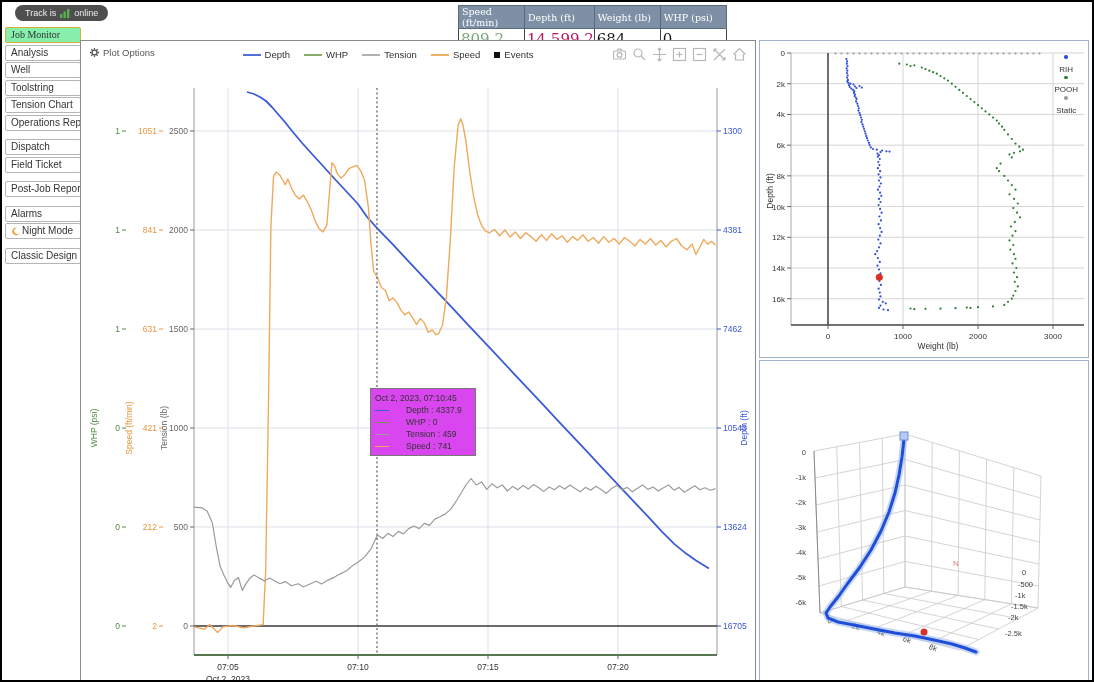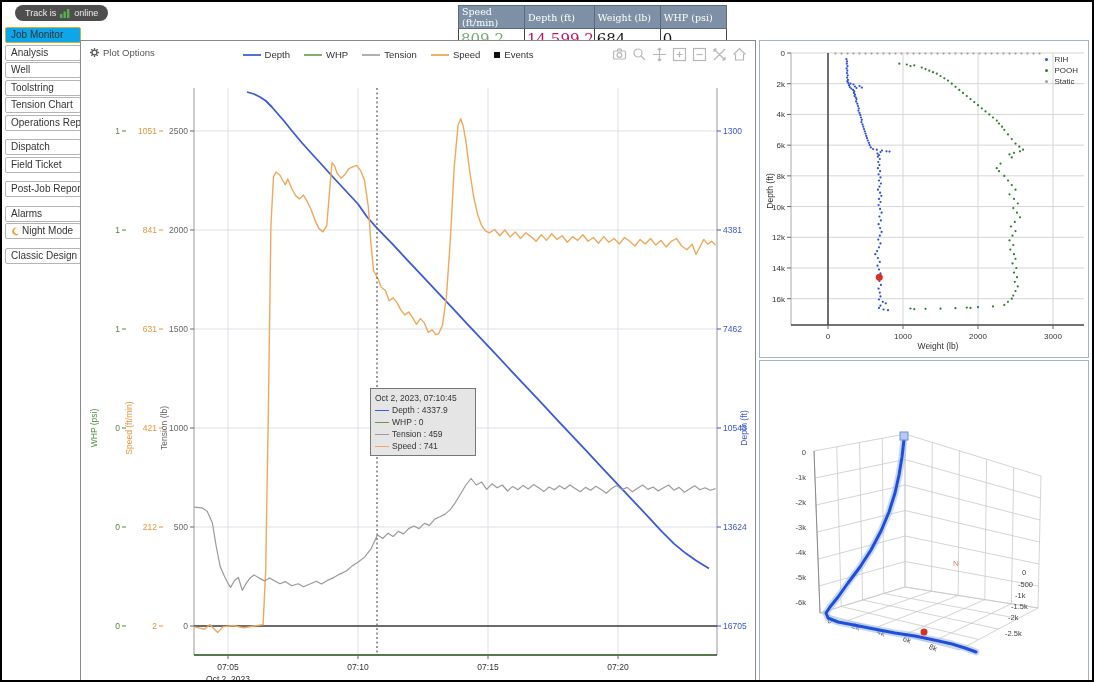--- a/index.html
+++ b/index.html
@@ -9,40 +9,40 @@
     font-size:9px;display:flex;align-items:center;gap:4px;padding:0 10px;cursor:pointer;}
   #stats{position:absolute;left:456px;top:3px;border-collapse:collapse;font-family:"DejaVu Serif",serif;}
   #stats th{width:62px;height:14px;background:#7d90a5;color:#fff;font-weight:normal;font-size:9.5px;text-align:left;
     padding:0 0 0 3px;border:1px solid #5a6b7d;}
   #stats td{height:19px;background:#fff;color:#1a1a1a;font-size:15px;text-align:left;padding:0 0 0 2px;border:1px solid #444;margin-left:48px;}
   
   #sidebar{position:absolute;left:3px;top:25px;width:76px;}
   .sb-item{box-sizing:border-box;width:100%;height:16px;line-height:14px;margin-bottom:1.5px;background:#fff;
     border:1px solid #b5b5b5;border-radius:2px;font-size:10px;color:#333;padding-left:5px;cursor:pointer;
     white-space:nowrap;overflow:hidden;display:flex;align-items:center;gap:2px;}
-  .sb-item.active{background:#0ea5e9;border-color:#d7ae33;}
+  .sb-item.active{background:#86efac;border-color:#d7ae33;font-family:Liberation Serif, serif;}
   .sb-gap{height:7px;}
   
   .panel{position:absolute;background:#fff;box-sizing:border-box;}
   #main-panel{left:78px;top:38px;width:676px;height:642px;border:1px solid #8a8a8a;}
   #scatter-panel{left:757px;top:38px;width:330px;height:318px;border:1px solid #9fb4c8;}
   #td-panel{left:757px;top:358px;width:330px;height:324px;border:1px solid #9fb4c8;}
   #plot-options{position:absolute;left:8px;top:6px;display:flex;align-items:center;gap:3px;font-size:9.5px;color:#555;cursor:pointer;}
   #main-legend{position:absolute;left:0;right:60px;top:8px;display:flex;justify-content:center;gap:14px;}
   .lg-item{display:flex;align-items:center;gap:4px;font-size:9.5px;color:#333;cursor:pointer;}
   .lg-line{width:18px;height:0;border-top:2.5px solid;}
   .lg-sq{width:6px;height:6px;}
   #modebar{position:absolute;right:8px;top:6px;display:flex;gap:5px;}
   .mb-icon{width:15px;height:15px;cursor:pointer;opacity:.75;}
-  #tooltip{position:absolute;left:289px;top:347px;width:96px;background:#e5e5e5;border:1px solid #777;
+  #tooltip{position:absolute;left:289px;top:347px;width:96px;background:#d946ef;border:1px solid #777;
     font-size:8.5px;color:#333;padding:3px 4px;line-height:12px;}
-  .tt-row{display:flex;align-items:center;gap:3px;}
+  .tt-row{display:flex;align-items:center;gap:17px;}
   .tt-line{width:14px;height:0;border-top:1.6px solid;flex:none;}
   #sc-legend{position:absolute;top:14px;right:10px;display:flex;flex-direction:column;gap:2px;}
-  .scl-item{display:flex;align-items:center;gap:6px;font-size:8px;color:#333;cursor:pointer;}
+  .scl-item{display:flex;align-items:center;gap:6px;font-size:8px;color:#333;cursor:pointer;flex-direction:column;}
   .scl-dot{width:3.5px;height:3.5px;border-radius:50%;flex:none;}
   svg{position:absolute;left:0;top:0;}
   svg text{font-family:"Liberation Sans",sans-serif;}
 </style>
 </head>
 <body>
 
 <div id="screen">
 
   <div id="track-btn">

